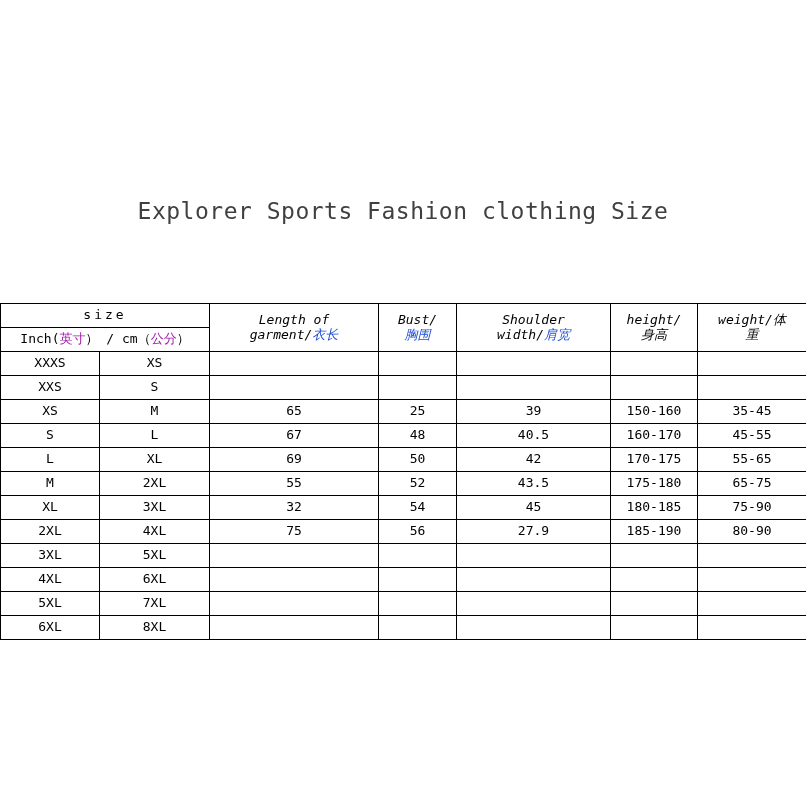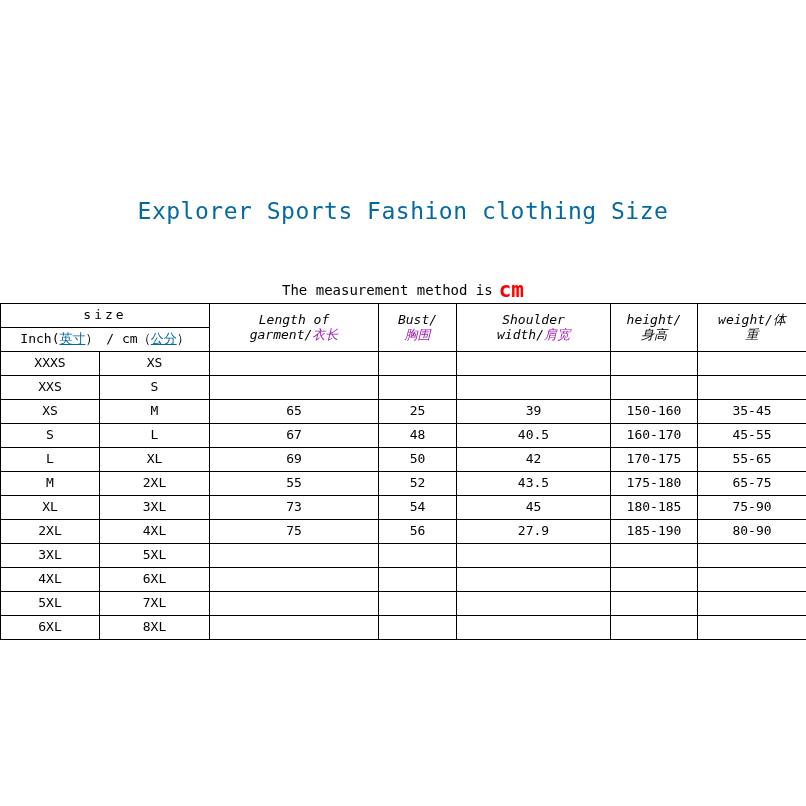--- a/index.html
+++ b/index.html
@@ -21,21 +21,21 @@
   }
   .title {
     position: absolute;
     top: 198px;
     left: 0;
     width: 806px;
     text-align: center;
     font-size: 23px;
     font-family: "DejaVu Sans Mono", monospace;
     letter-spacing: 0.5px;
-    color: #0369a1;
+    color: #404040;
     white-space: nowrap;
   }
   .subtitle {
     position: absolute;
     top: 278px;
     left: 0;
     width: 806px;
     text-align: center;
     font-size: 14px;
     font-family: "DejaVu Sans Mono", monospace;
@@ -78,40 +78,37 @@
   .hdr-size {
     height: 40px;
     font-size: 14px;
     letter-spacing: 3px;
   }
   .hdr-inchcm {
     height: 42px;
     font-size: 12px;
     white-space: nowrap;
   }
-  .hdr-inchcm .red { color: #0369a1; text-decoration: underline; }
+  .hdr-inchcm .red { color: #a21caf; }
   .hdr-main {
     font-size: 14px;
     line-height: 1.35;
     font-style: italic;
   }
-  .hdr-main .red { color: #a21caf; }
+  .hdr-main .red { color: #1d4ed8; }
   .data-row td { height: 23px; }
   .nowrap { white-space: nowrap; margin-left: 20px; }
 </style>
 </head>
 <body>
 
 <div class="page">
 
   <div class="title">Explorer Sports Fashion clothing Size</div>
 
-  <div class="subtitle">
-    <span>The measurement method is</span><span class="unit">cm</span>
-  </div>
 
   <table class="size-table">
     <colgroup>
       <col class="col-inch">
       <col class="col-cm">
       <col class="col-len">
       <col class="col-bust">
       <col class="col-shld">
       <col class="col-hgt">
       <col class="col-wgt">
@@ -196,21 +193,21 @@
         <td>2XL</td>
         <td>55</td>
         <td>52</td>
         <td>43.5</td>
         <td class="nowrap">175-180</td>
         <td class="nowrap">65-75</td>
       </tr>
       <tr class="data-row">
         <td>XL</td>
         <td>3XL</td>
-        <td>73</td>
+        <td>32</td>
         <td>54</td>
         <td>45</td>
         <td class="nowrap">180-185</td>
         <td class="nowrap">75-90</td>
       </tr>
       <tr class="data-row">
         <td>2XL</td>
         <td>4XL</td>
         <td>75</td>
         <td>56</td>

